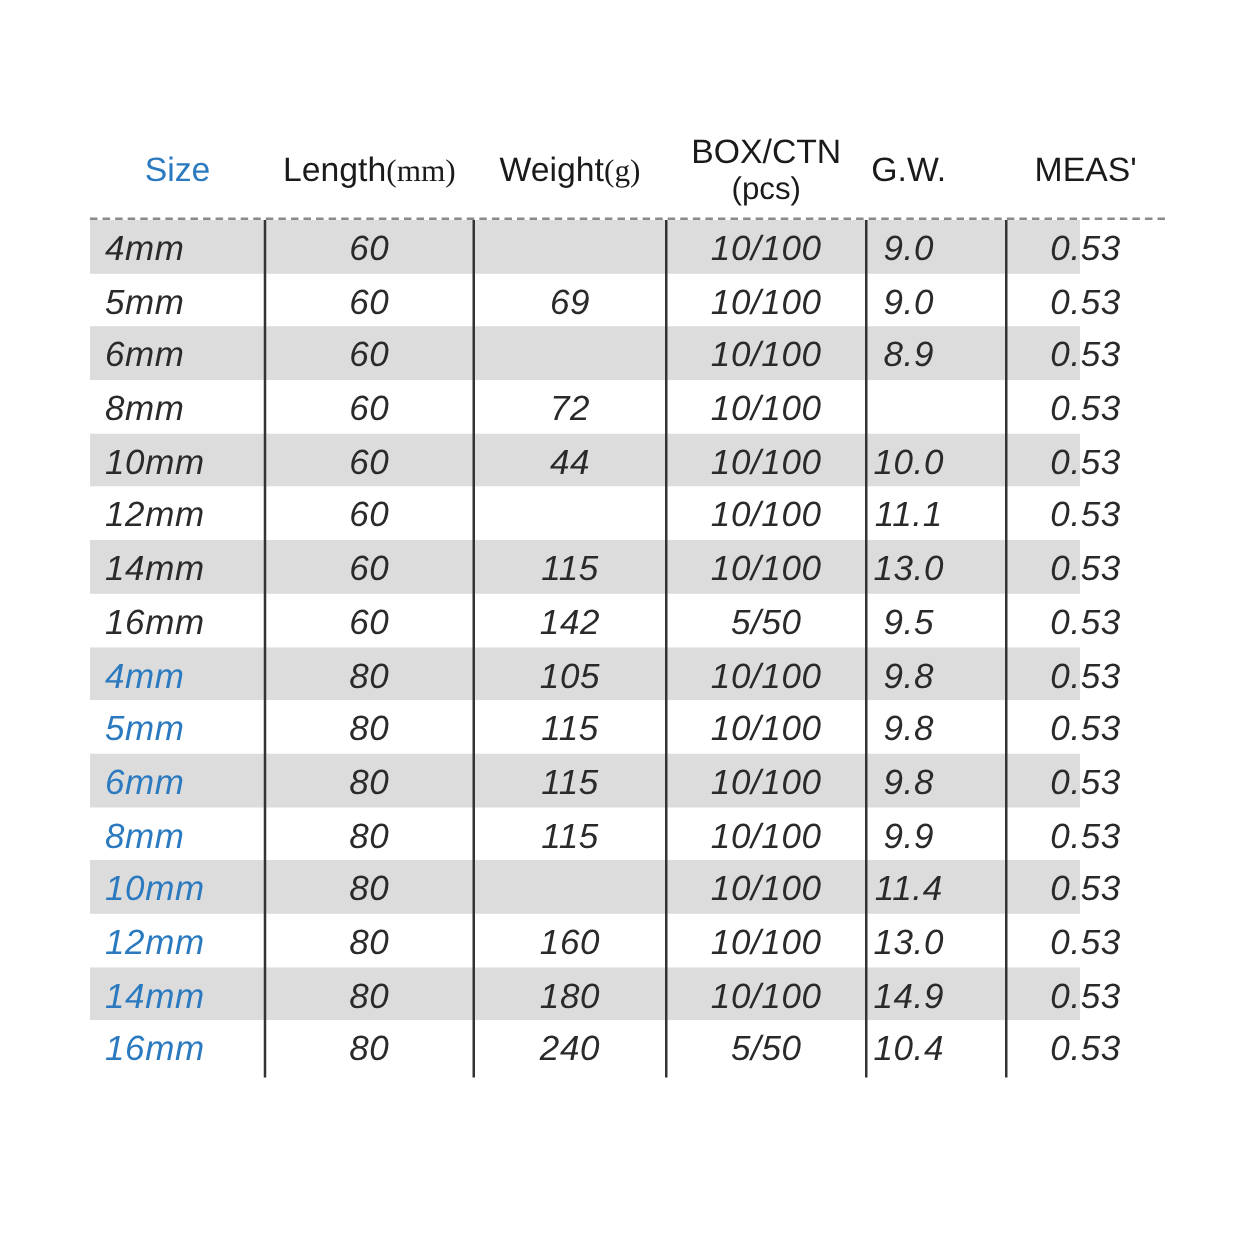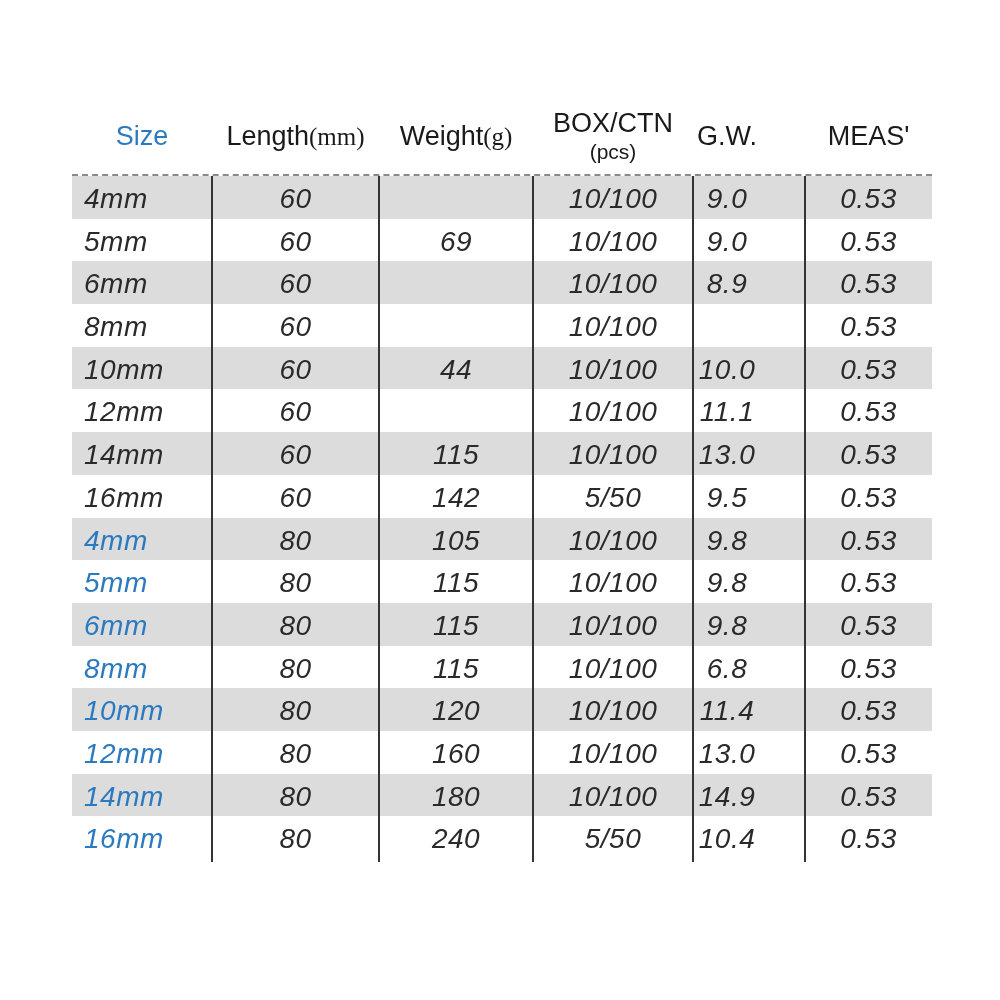--- a/index.html
+++ b/index.html
@@ -38,39 +38,39 @@
       white-space: nowrap;
     }
     .hcell .unit {
       font-size: 25px;
       font-family: Liberation Serif, serif;
     }
     .hcell.size-h {
       color: #2b7ac0;
     }
     .hcell .sub {
-      font-size: 21px;
+      font-size: 25px;
       margin-top: 4px;
     }
     .dashed-rule {
       position: absolute;
       left: 0;
       top: 78px;
       width: 860px;
       height: 0;
       border-top: 2px dashed #8a8a8a;
     }
     .body-rows {
       position: relative;
       width: 860px;
     }
     .row {
       position: relative;
       height: 42.7px;
-      width: 860px;
+      width: 792px;
     }
     .row.shaded {
       background: #dcdcdc;
     }
     .cell {
       position: absolute;
       top: 0;
       height: 42.7px;
       line-height: 46px;
       font-size: 28px;
@@ -148,20 +148,21 @@
       <div class="row shaded">
         <div class="cell c0 size">6mm</div>
         <div class="cell c1">60</div>
         <div class="cell c3">10/100</div>
         <div class="cell c4">8.9</div>
         <div class="cell c5">0.53</div>
       </div>
       <div class="row">
         <div class="cell c0 size">8mm</div>
         <div class="cell c1">60</div>
+        <div class="cell c2">72</div>
         <div class="cell c3">10/100</div>
         <div class="cell c5">0.53</div>
       </div>
       <div class="row shaded">
         <div class="cell c0 size">10mm</div>
         <div class="cell c1">60</div>
         <div class="cell c2">44</div>
         <div class="cell c3">10/100</div>
         <div class="cell c4">10.0</div>
         <div class="cell c5">0.53</div>
@@ -211,27 +212,26 @@
         <div class="cell c2">115</div>
         <div class="cell c3">10/100</div>
         <div class="cell c4">9.8</div>
         <div class="cell c5">0.53</div>
       </div>
       <div class="row">
         <div class="cell c0 size blue">8mm</div>
         <div class="cell c1">80</div>
         <div class="cell c2">115</div>
         <div class="cell c3">10/100</div>
-        <div class="cell c4">6.8</div>
+        <div class="cell c4">9.9</div>
         <div class="cell c5">0.53</div>
       </div>
       <div class="row shaded">
         <div class="cell c0 size blue">10mm</div>
         <div class="cell c1">80</div>
-        <div class="cell c2">120</div>
         <div class="cell c3">10/100</div>
         <div class="cell c4">11.4</div>
         <div class="cell c5">0.53</div>
       </div>
       <div class="row">
         <div class="cell c0 size blue">12mm</div>
         <div class="cell c1">80</div>
         <div class="cell c2">160</div>
         <div class="cell c3">10/100</div>
         <div class="cell c4">13.0</div>

